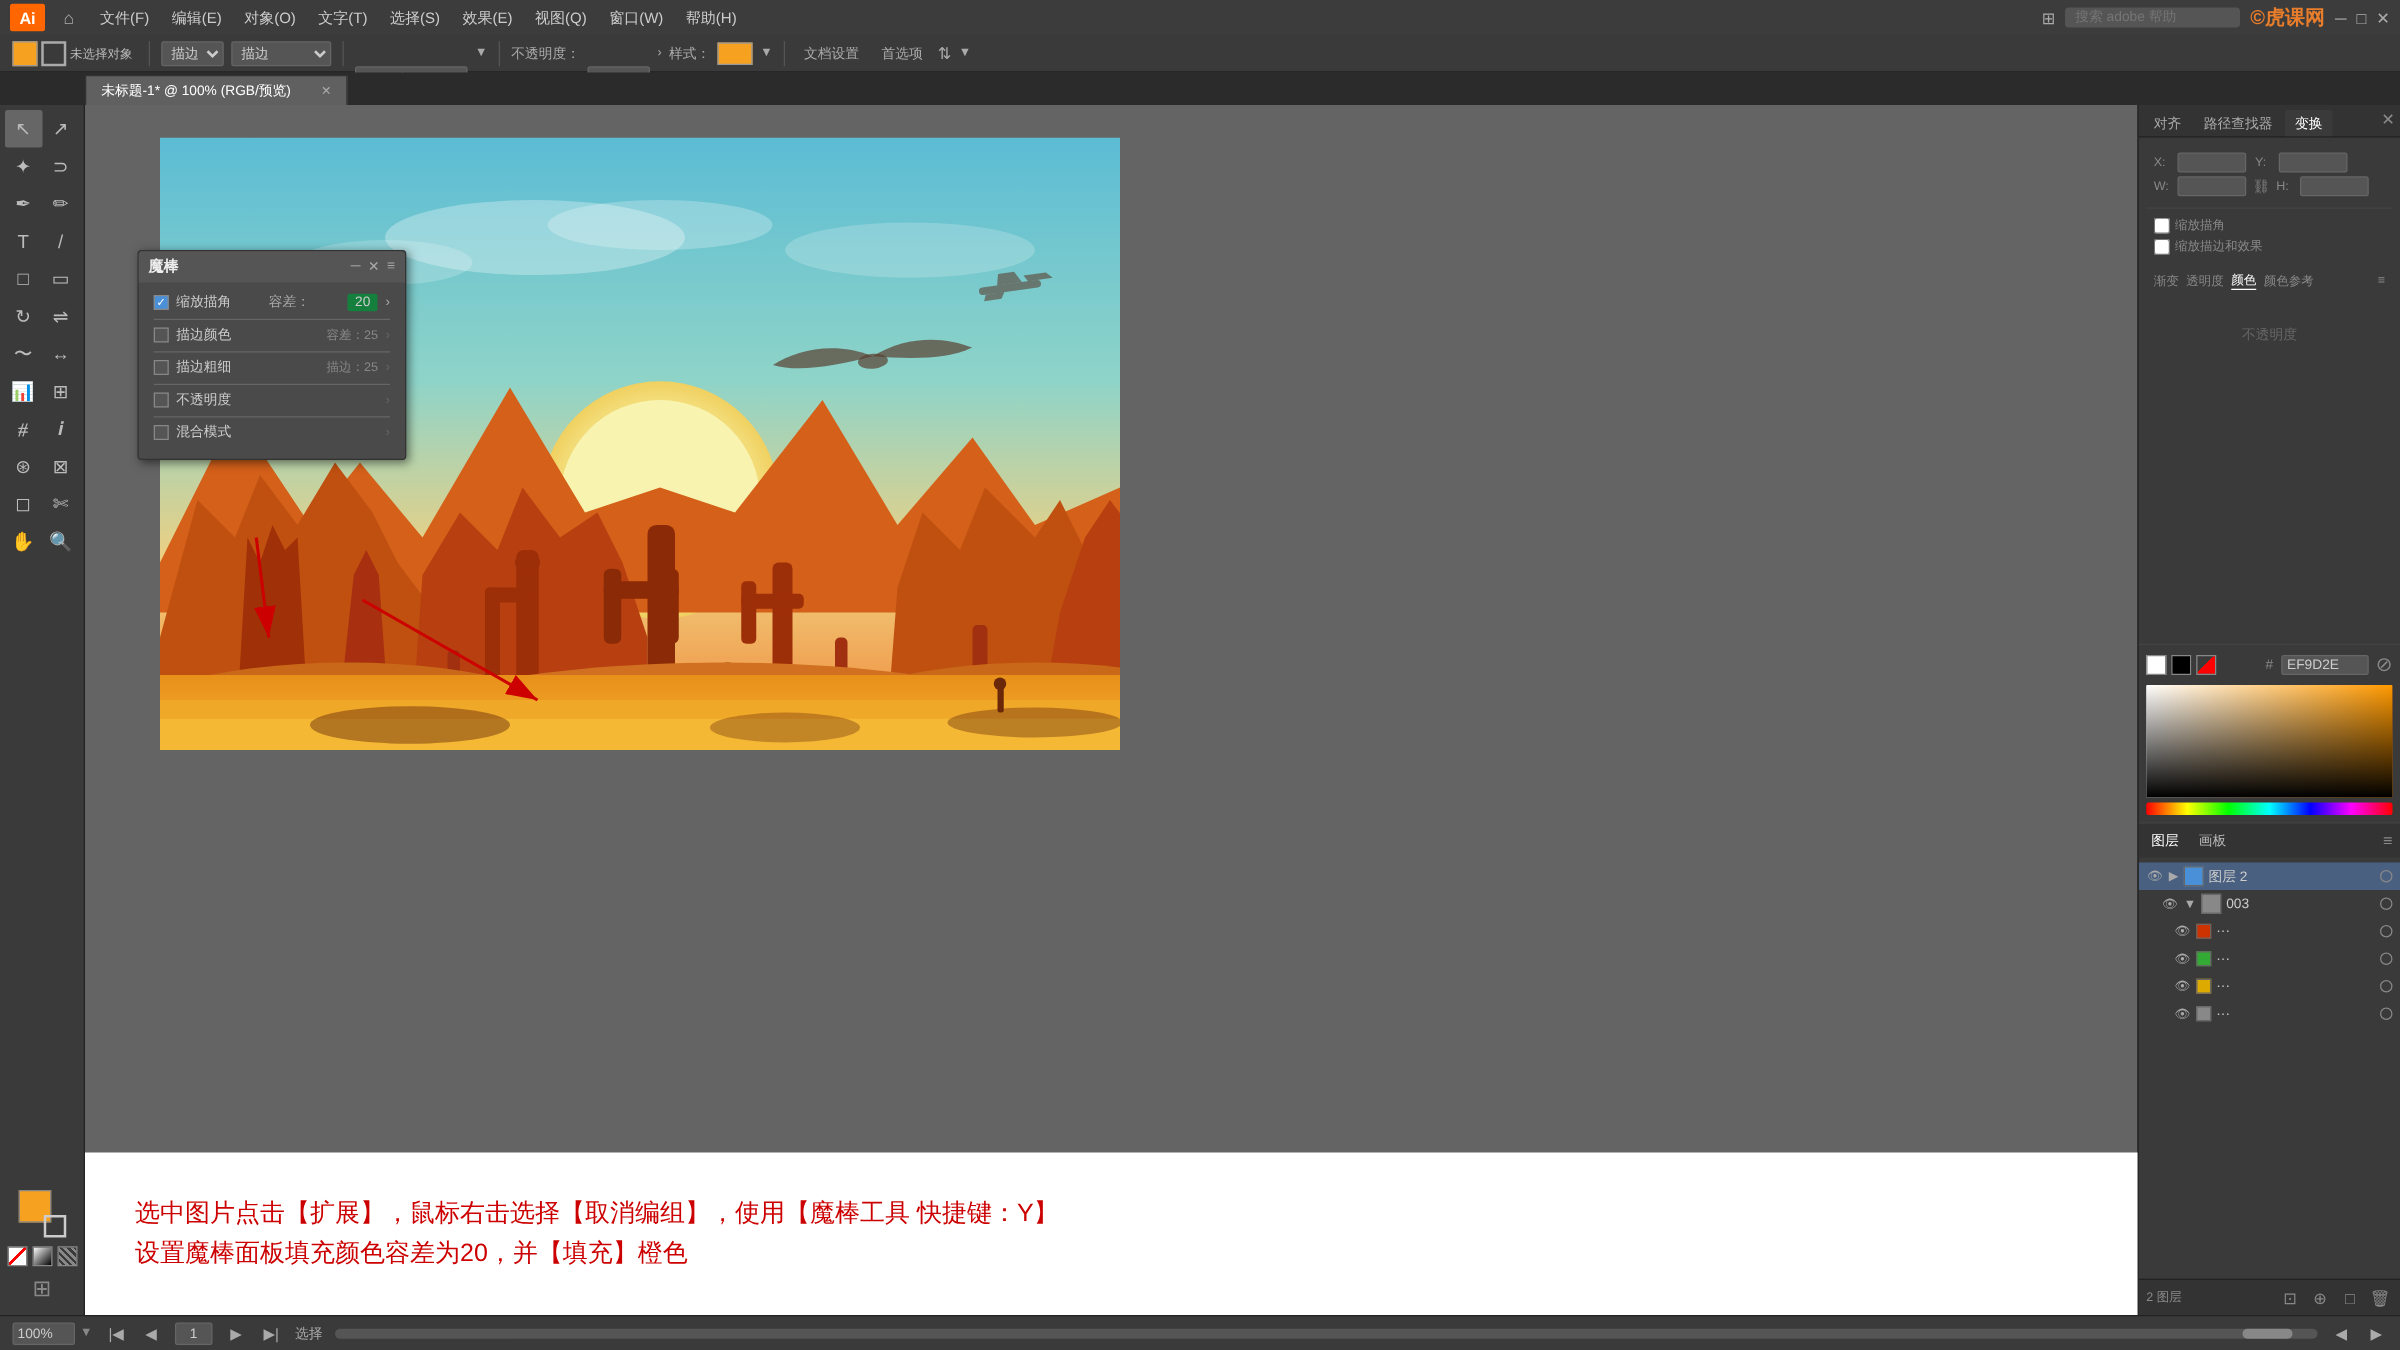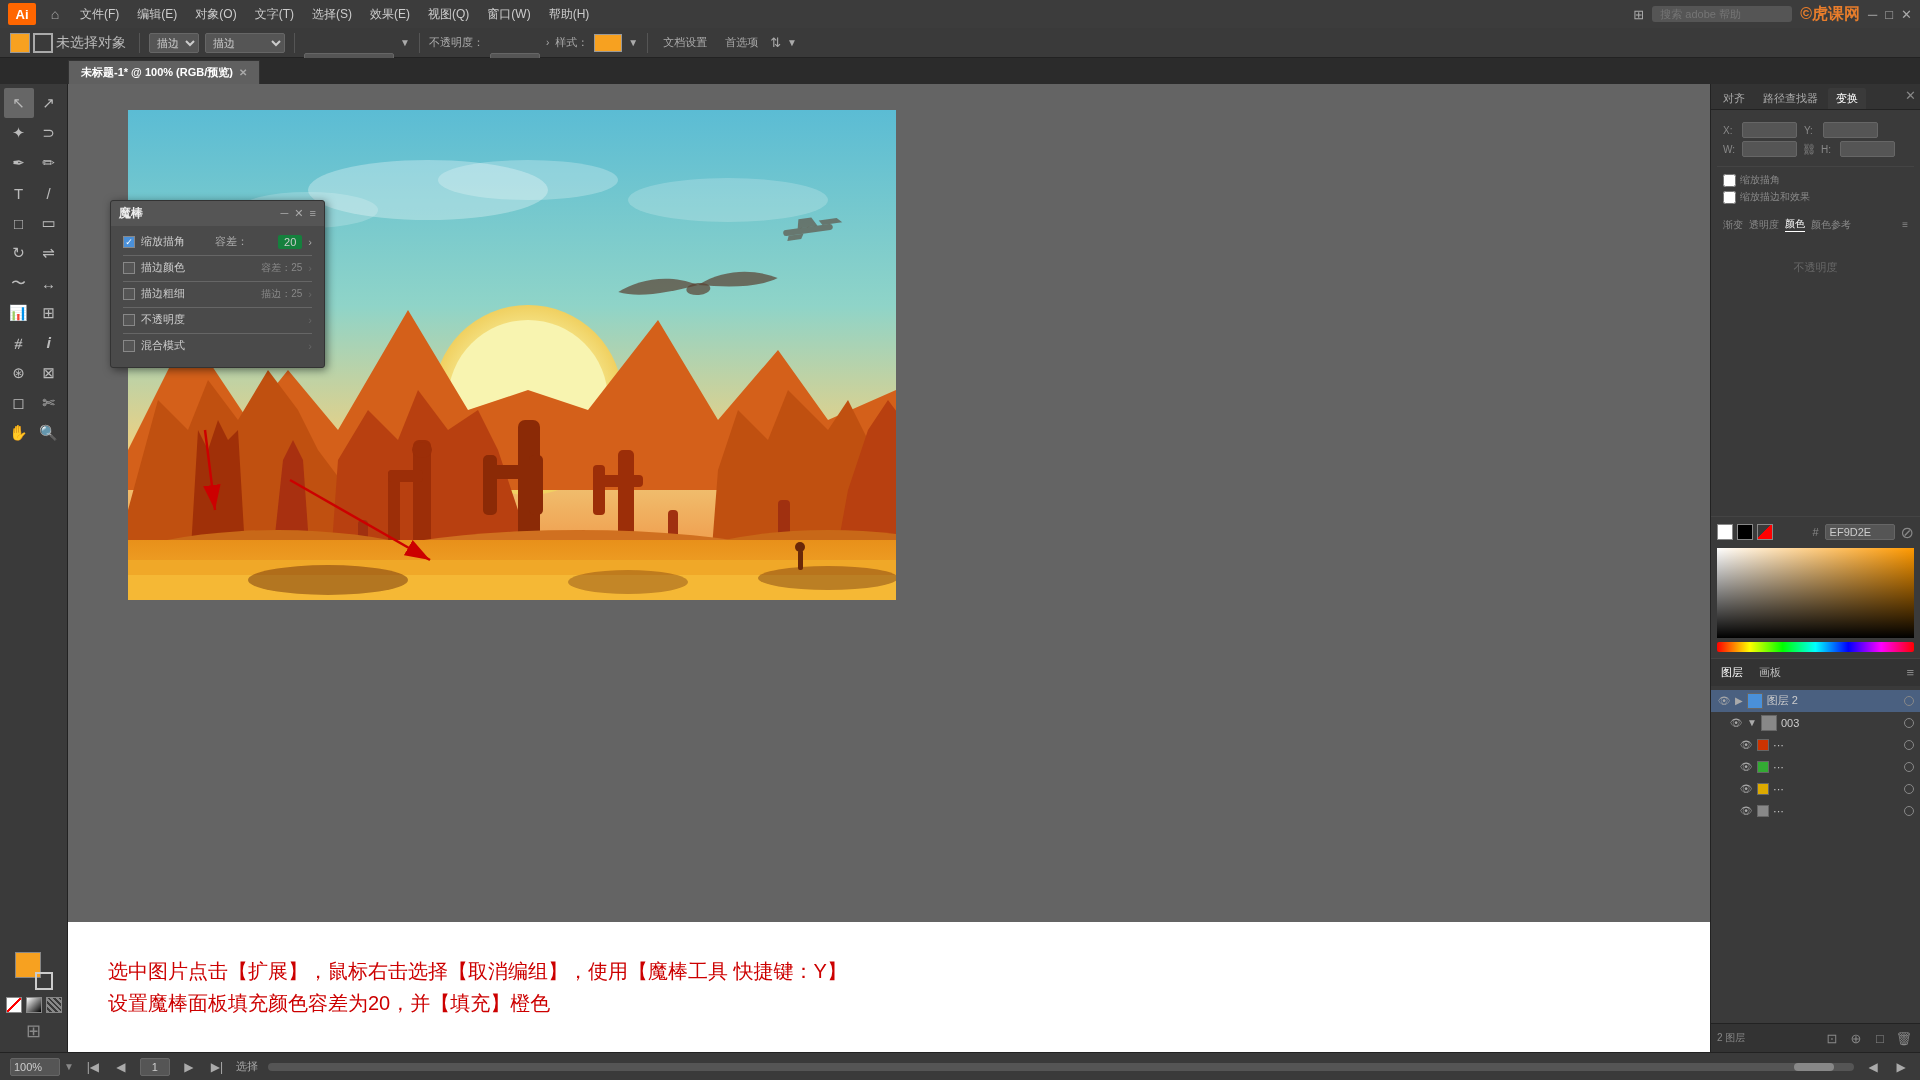--- a/index.html
+++ b/index.html
@@ -93,21 +93,21 @@
       display: flex;
       align-items: center;
       padding: 0 6px;
       gap: 6px;
       border-bottom: 1px solid #222;
     }
     .toolbar-item {
       display: flex;
       align-items: center;
       gap: 3px;
-      font-size: 14px;
+      font-size: 10px;
       color: #bbb;
       padding: 2px 4px;
       border-radius: 2px;
     }
     .color-swatch-orange {
       width: 20px;
       height: 20px;
       background: #f7a120;
       border: 1px solid #999;
     }
@@ -160,23 +160,22 @@
     .tab {
       background: #4a4a4a;
       border: 1px solid #333;
       border-bottom: none;
       padding: 3px 12px;
       font-size: 11px;
       color: #ccc;
       cursor: pointer;
       display: flex;
       align-items: center;
-      gap: 6px;
+      gap: 24px;
       height: 24px;
-      font-weight: bold;
     }
     .tab.active {
       background: #606060;
       color: #fff;
     }
     .tab-close {
       font-size: 10px;
       color: #aaa;
       cursor: pointer;
     }

